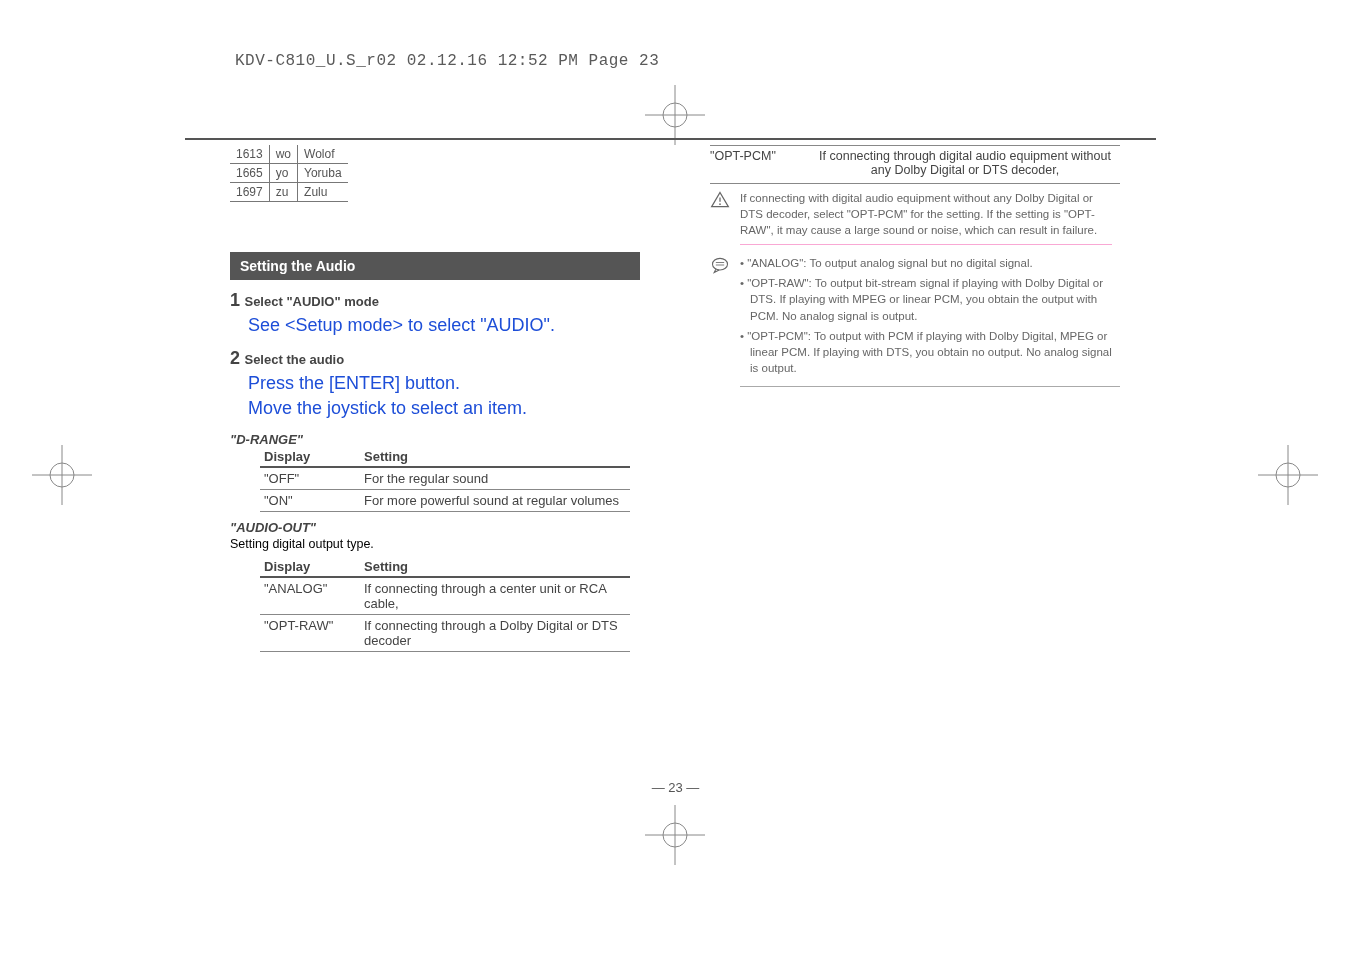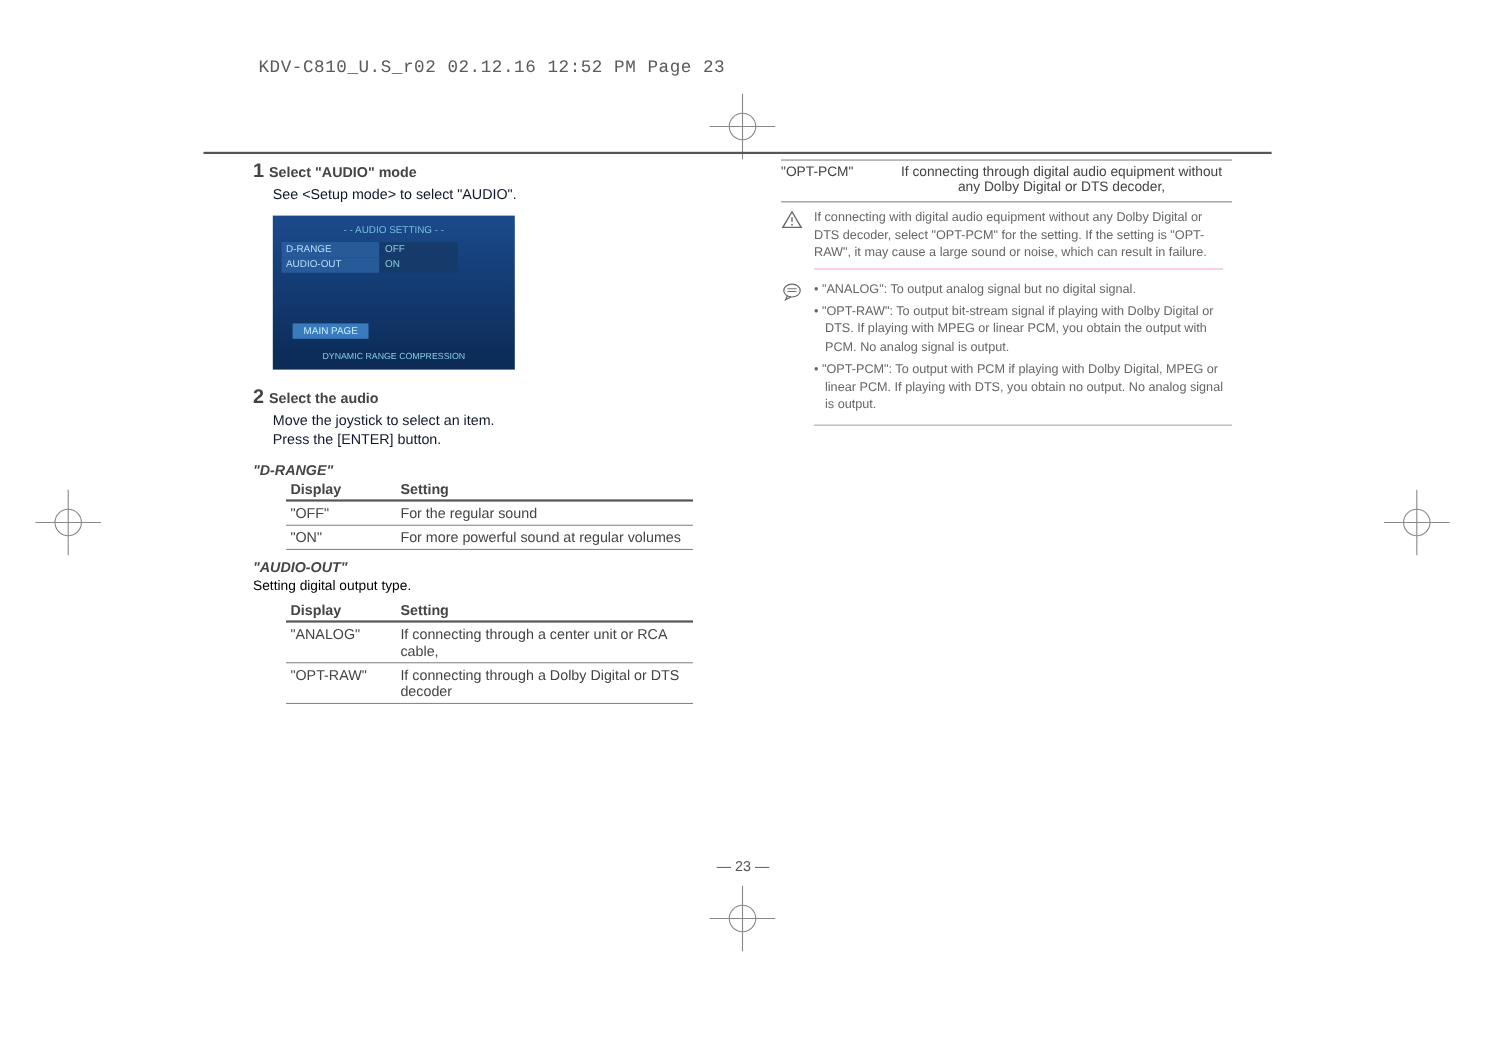--- a/index.html
+++ b/index.html
@@ -25,21 +25,21 @@
   .langtbl { border-collapse: collapse; font-size: 12px; color: #555; margin-bottom: 30px; }
   .langtbl td { border-bottom: 1px solid #777; padding: 2px 6px; }
   .langtbl tr td:first-child { border-right: 1px solid #777; }
   .langtbl tr td:nth-child(2) { border-right: 1px solid #777; }
   .langgrp { display: flex; gap: 28px; }
 
   .section-hdr { background: #555; color: #fff; font-weight: bold; font-size: 14px; padding: 6px 10px; margin: 20px 0 10px 0; }
 
   .stepnum { font-weight: bold; font-size: 18px; color: #444; }
   .stepttl { font-weight: bold; font-size: 13px; color: #444; }
-  .stepbody { font-size: 13px; color: #0f172a; margin-left: 18px; margin-top: 2px; margin-bottom: 10px; line-height: 1.4; }
+  .stepbody { font-size: 18px; color: #1d4ed8; margin-left: 18px; margin-top: 2px; margin-bottom: 10px; line-height: 1.4; }
 
   
   .osd { width: 220px; height: 140px; background: linear-gradient(#1b4a8c,#0b2a55); margin: 6px 0 14px 18px; position: relative; font-size: 9px; color: #9dd; }
   .osd .panel-title { position:absolute; top:8px; left:0; right:0; text-align:center; color:#7bd; font-size:9px; }
   .osd .row { position:absolute; left:8px; height:14px; display:flex; }
   .osd .lcell { width:90px; background:#265a99; color:#bdf; padding:1px 4px; font-size:9px; border-right:1px solid #0b2a55;}
   .osd .rcell { width:70px; background:#163b6a; color:#8cd; padding:1px 4px; font-size:9px;}
   .osd .btn { position:absolute; bottom:28px; left:18px; background:#3a7bbd; color:#cef; font-size:9px; padding:2px 10px; }
   .osd .foot { position:absolute; bottom:8px; left:0; right:0; text-align:center; color:#8cd; font-size:8px; }
 
@@ -91,49 +91,56 @@
         <line x1="30" y1="0" x2="30" y2="60" stroke="#888"></line>
         <line x1="0" y1="30" x2="60" y2="30" stroke="#888"></line>
       </svg></div>
 
   <div class="rule-top"></div>
 
   <div class="content">
 
     <div class="col">
       <div class="langgrp">
-      </div>
-
+        <table class="langtbl">
+          <tbody>
+              <tr>
+                <td>1613</td>
+                <td>wo</td>
+                <td>Wolof</td>
+              </tr>
+          <tr>
+                <td>1665</td>
+                <td>yo</td>
+                <td>Yoruba</td>
+              </tr>
+          <tr>
+                <td>1697</td>
+                <td>zu</td>
+                <td>Zulu</td>
+              </tr>
+        </tbody>
+          </table>
+      </div>
+
+      <div class="section-hdr">Setting the Audio</div>
 
       <div>
         <span class="stepnum">1</span>
         <span class="stepttl">Select "AUDIO" mode</span>
         <div class="stepbody">See &lt;Setup mode&gt; to select "AUDIO".</div>
       </div>
 
-      <div class="osd">
-        <div class="panel-title">- - AUDIO SETTING - -</div>
-        <div class="row" style="top:24px;">
-            <div class="lcell">D-RANGE</div>
-            <div class="rcell">OFF</div>
-          </div>
-        <div class="row" style="top:38px;">
-            <div class="lcell">AUDIO-OUT</div>
-            <div class="rcell">ON</div>
-          </div>
-        <div class="btn">MAIN PAGE</div>
-        <div class="foot">DYNAMIC RANGE COMPRESSION</div>
-      </div>
 
       <div>
         <span class="stepnum">2</span>
         <span class="stepttl">Select the audio</span>
         <div class="stepbody">
+          <div>Press the [ENTER] button.</div>
           <div>Move the joystick to select an item.</div>
-          <div>Press the [ENTER] button.</div>
         </div>
       </div>
 
       <div class="subhdr">"D-RANGE"</div>
       <table class="settbl">
         <tbody>
             <tr>
               <th>Display</th>
               <th>Setting</th>
             </tr>

